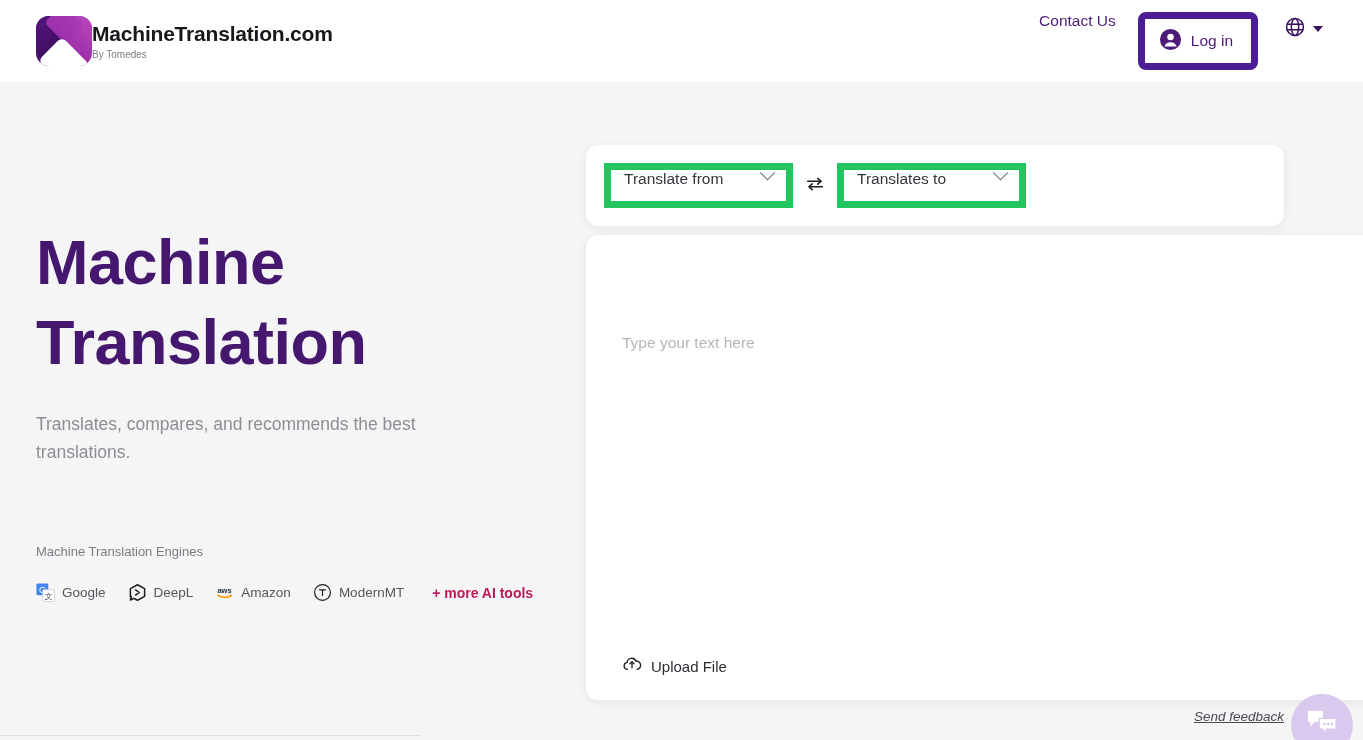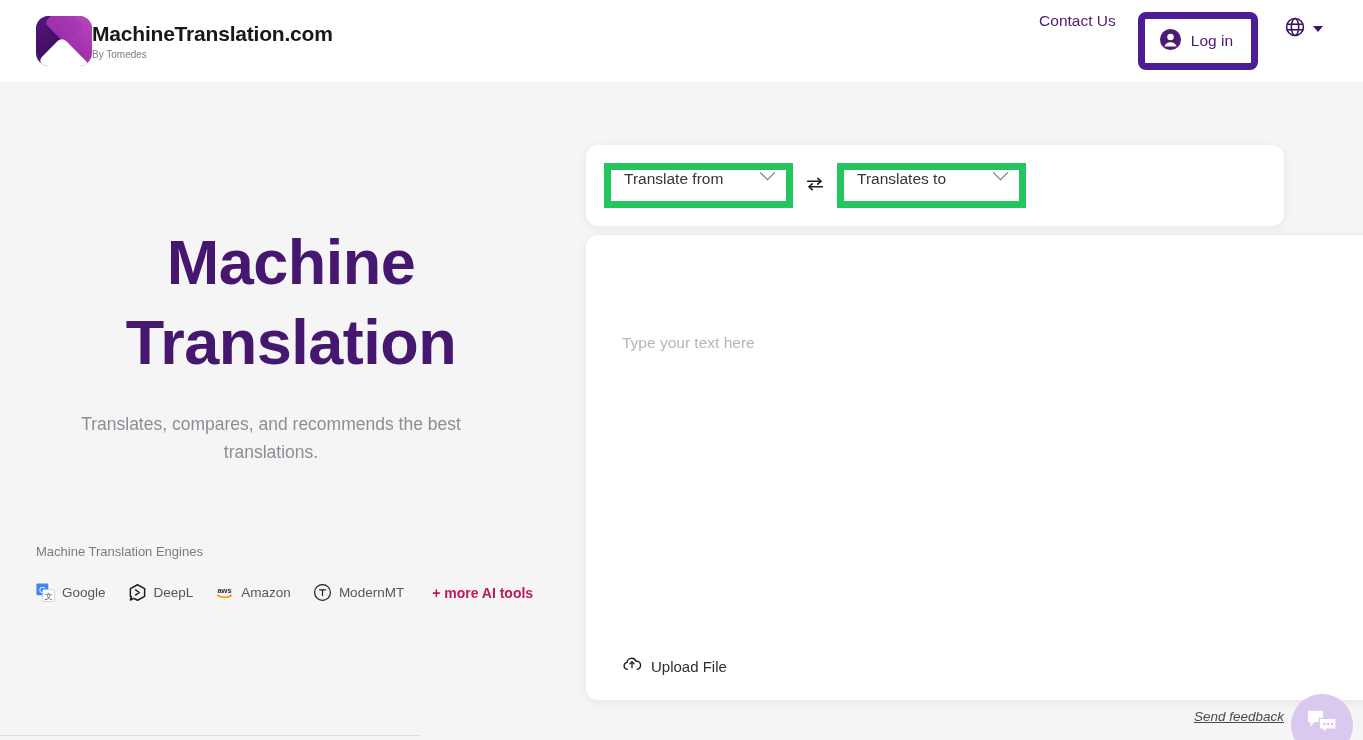--- a/index.html
+++ b/index.html
@@ -134,21 +134,20 @@
     position: absolute;
     top: 82px; left: 0; right: 0; bottom: 0;
     background: #f5f5f5;
   }
 
   .hero {
     position: absolute;
     left: 36px;
     top: 140px;
     width: 510px;
-    text-align: center;
   }
   .hero-title {
     font-size: 63px;
     line-height: 1.27;
     font-weight: 700;
     color: #45176e;
     letter-spacing: -0.5px;
   }
   .hero-sub {
     margin-top: 28px;

